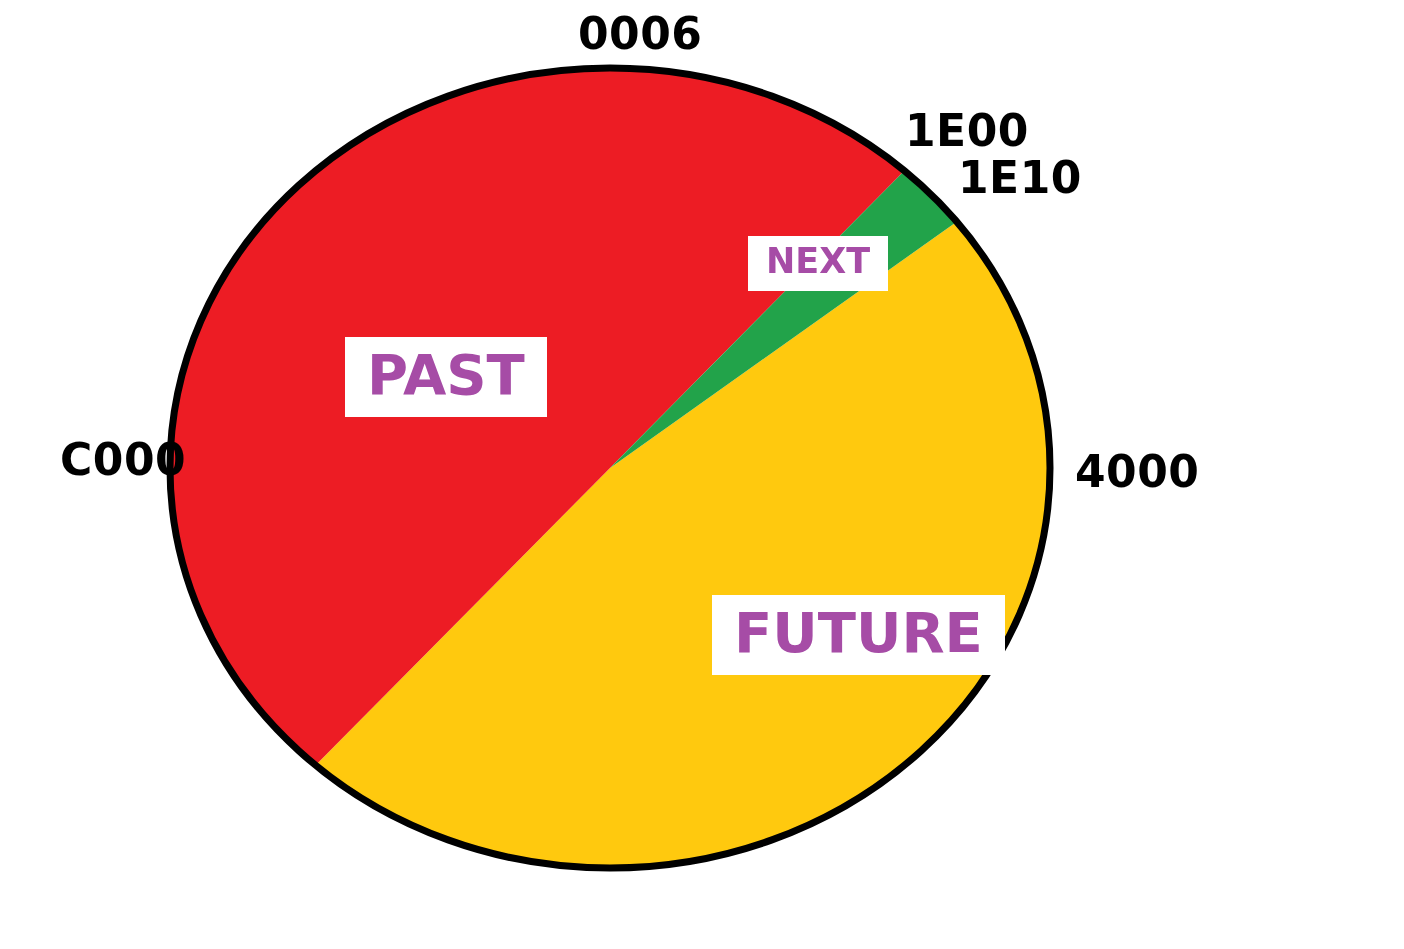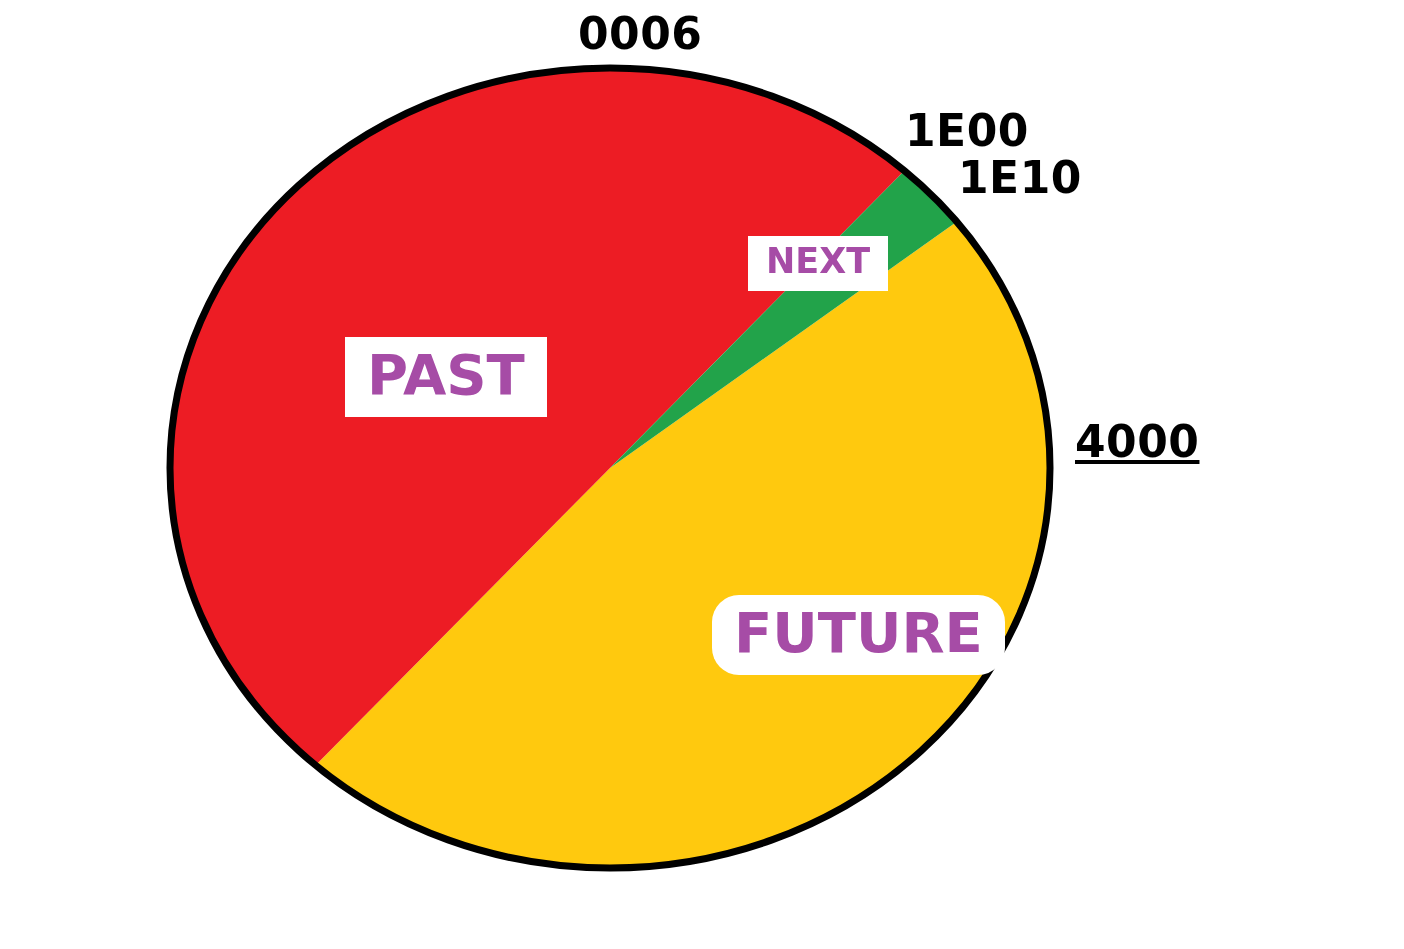--- a/index.html
+++ b/index.html
@@ -55,26 +55,25 @@
     left: 748px;
     top: 236px;
     font-size: 35px;
     padding: 8px 18px 12px 18px;
   }
   #label-future {
     left: 712px;
     top: 595px;
     font-size: 56px;
     padding: 10px 22px 14px 22px;
-    border-radius: 27px;
   }
   #lbl-0000 { left: 578px; top: 8px; }
   #lbl-1e00 { left: 905px; top: 105px; }
   #lbl-1e10 { left: 958px; top: 152px; text-align: center; }
-  #lbl-4000 { left: 1075px; top: 416px; text-decoration: underline; }
+  #lbl-4000 { left: 1075px; top: 446px; }
   #lbl-8000 { left: 562px; top: 872px; }
   #lbl-c000 { left: 60px; top: 434px; }
 </style>
 </head>
 <body>
 
 <div id="stage">
 
   <svg id="wheel-svg" viewBox="0 0 1404 949">
 
@@ -89,20 +88,21 @@
 
   <div class="ring-label" id="lbl-0000">0006</div>
 
   <div class="ring-label" id="lbl-1e00">1E00</div>
 
   <div class="ring-label" id="lbl-1e10">1E10</div>
 
   <div class="ring-label" id="lbl-4000">4000</div>
 
 
+  <div class="ring-label" id="lbl-c000">C000</div>
 
   <div class="region-label" id="label-past">PAST</div>
 
   <div class="region-label" id="label-next">NEXT</div>
 
   <div class="region-label" id="label-future">FUTURE</div>
 
 </div>
 
 </body></html>

